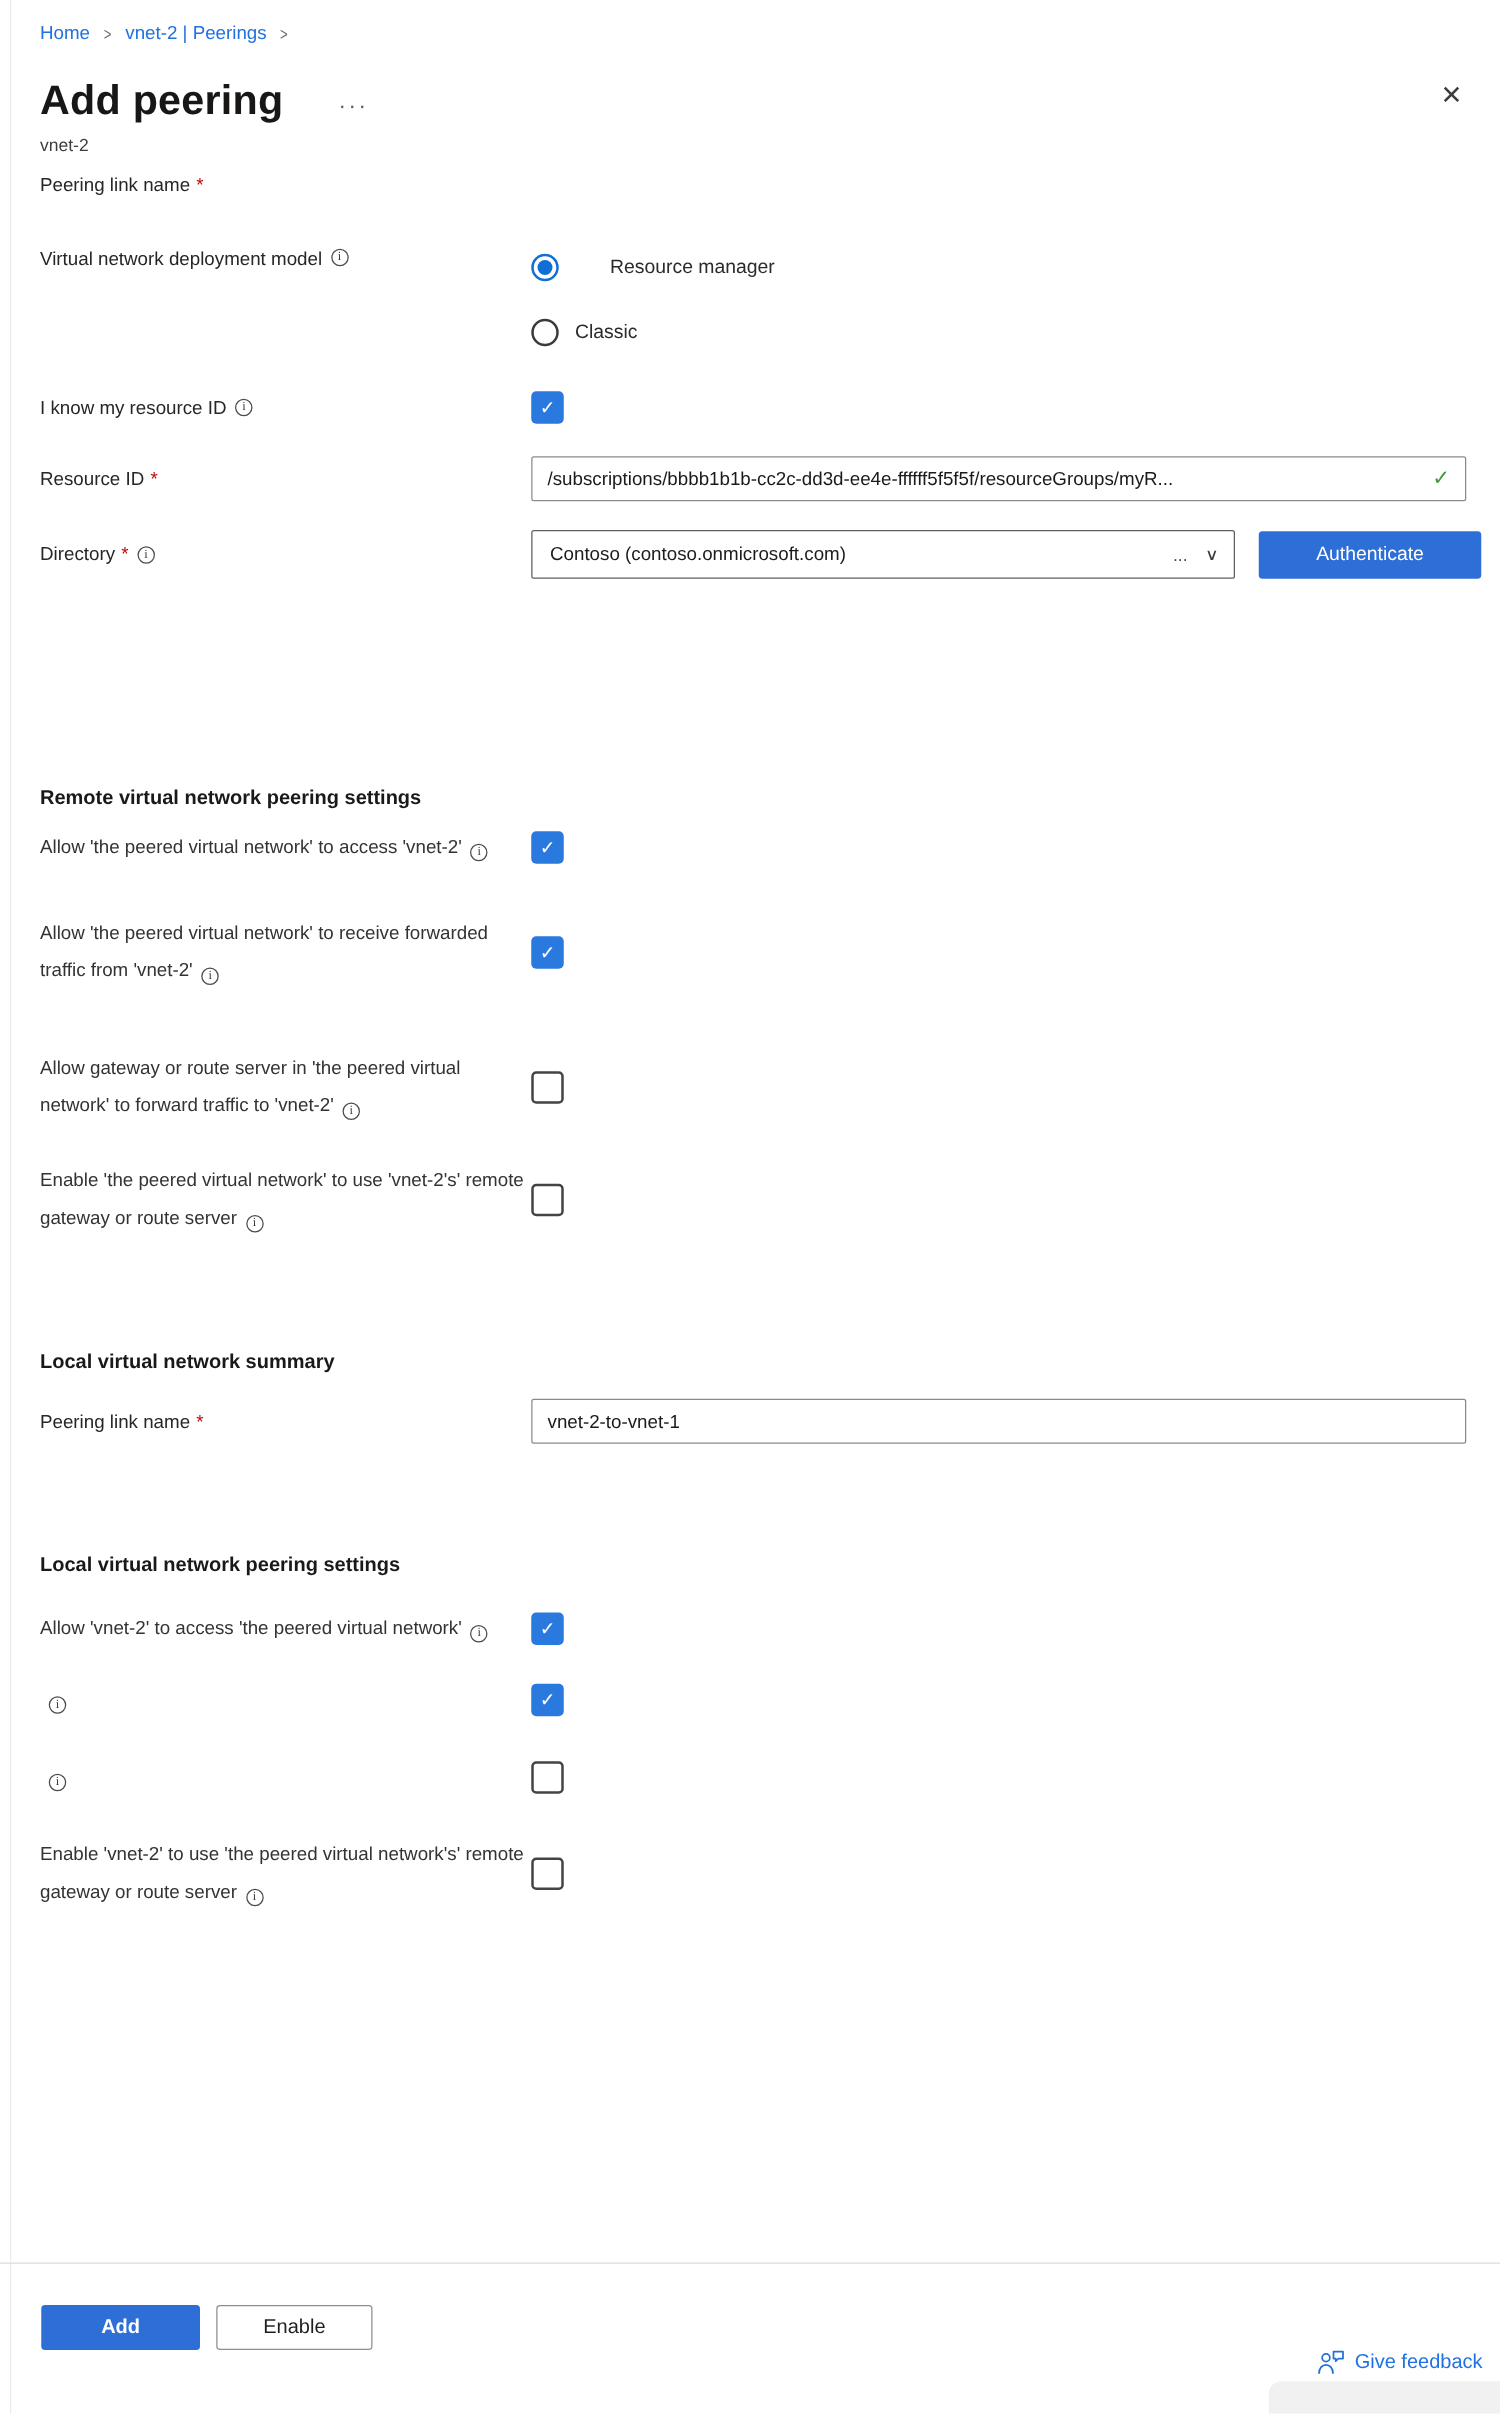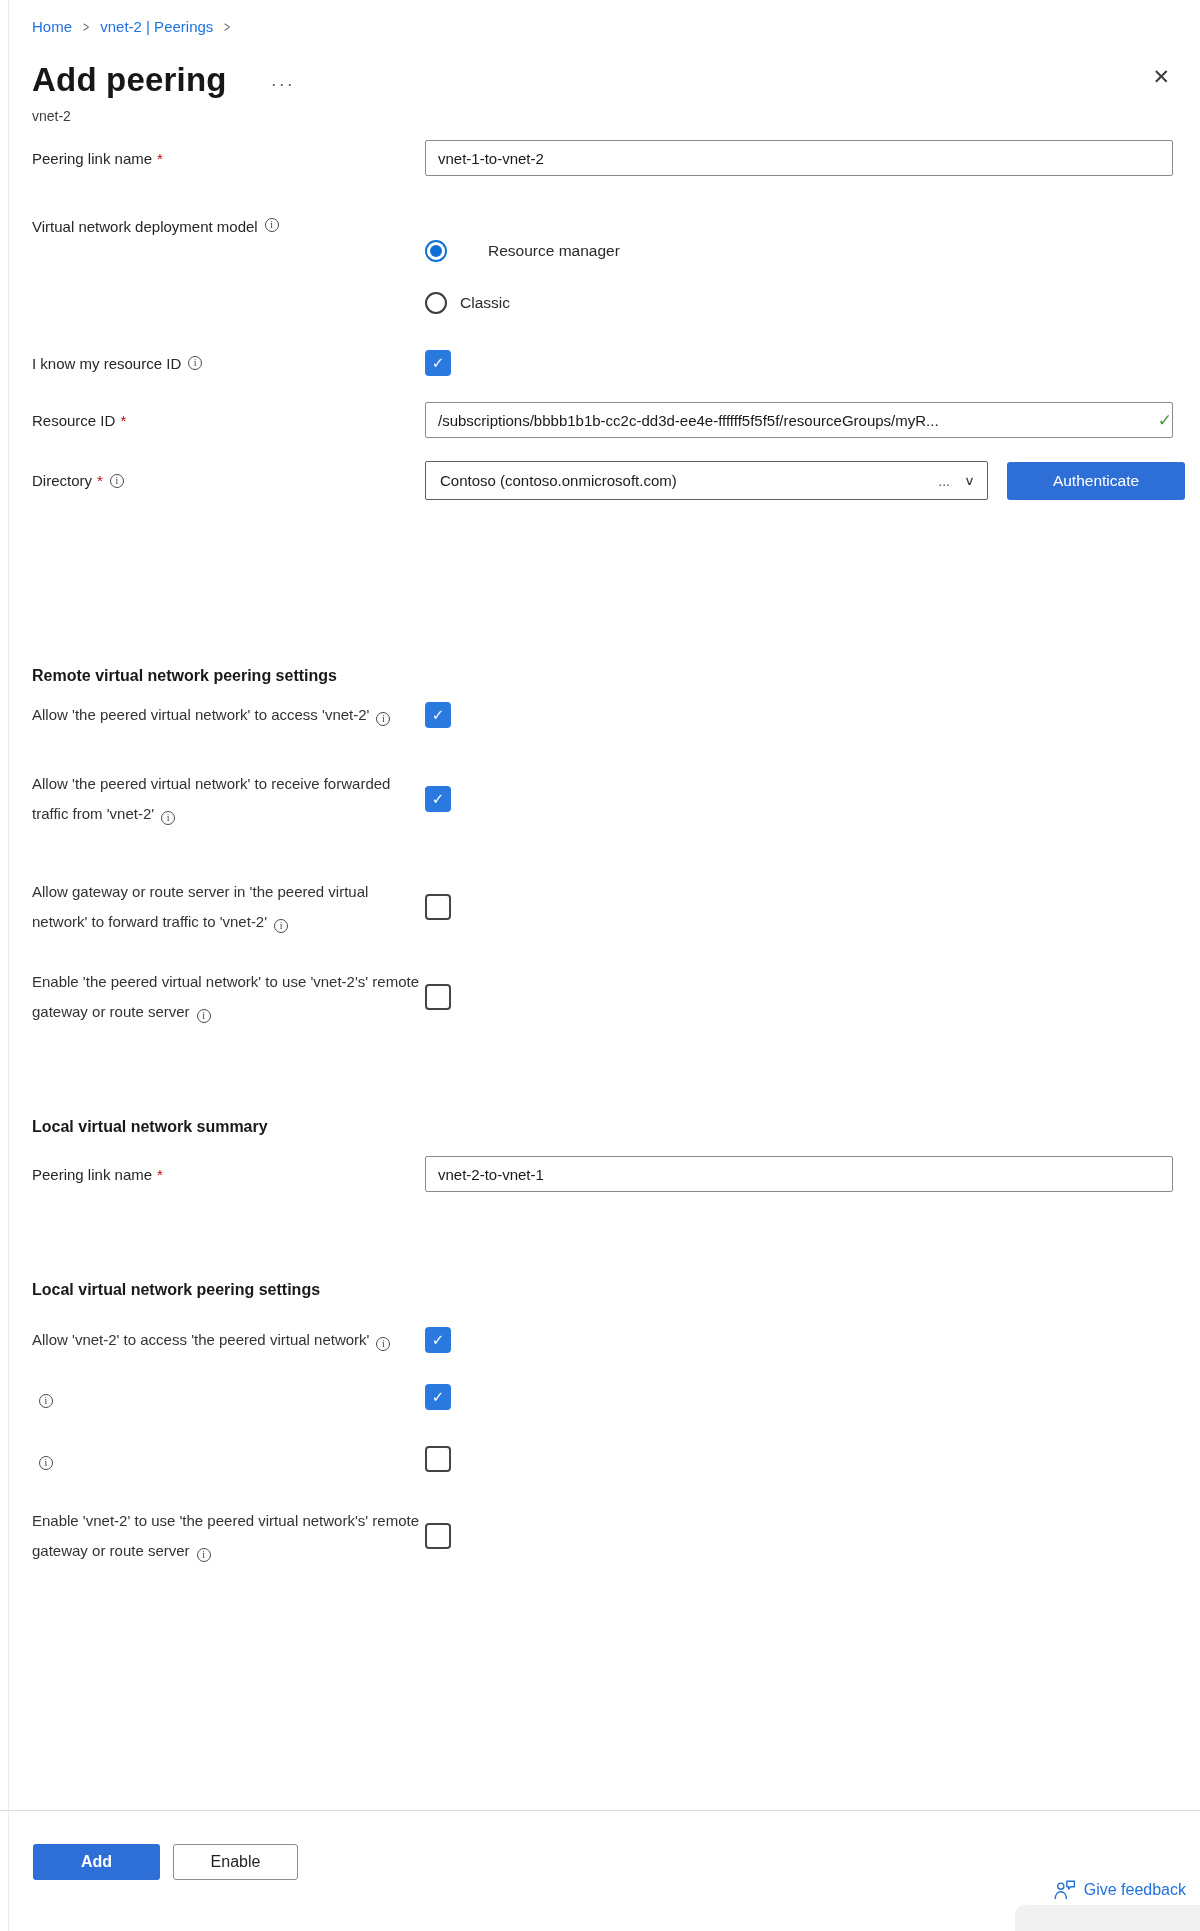--- a/index.html
+++ b/index.html
@@ -52,27 +52,27 @@
   .row-local-name { margin-top: 19px; align-items: center; }
 
   .text-input {
     width: 748px; height: 36px; border: 1px solid #8a8a8a; border-radius: 2px;
     font-size: 15px; color: #1b1a19; padding: 0 12px; background: #fff;
     font-family: "Liberation Sans", "DejaVu Sans", sans-serif;
   }
   .value-box {
     width: 748px; height: 36px; border: 1px solid #8a8a8a; border-radius: 2px;
     display: flex; align-items: center; justify-content: space-between;
-    padding: 0 0 0 12px; font-size: 15px; color: #1b1a19; background: #fff;
+    padding: 0 12px 0 12px; font-size: 15px; color: #1b1a19; background: #fff;
   }
   .valid-check { color: #3f9e38; font-size: 17px; font-weight: 700; }
 
   
   .radio-option { display: flex; align-items: center; gap: 13px; cursor: pointer; }
-  .radio-opt-1 { margin-top: 28px; gap: 41px; }
+  .radio-opt-1 { margin-top: 10px; gap: 41px; }
   .radio-opt-2 { margin-top: 30px; }
   .radio { width: 22px; height: 22px; border-radius: 50%; position: relative; flex: none; }
   .radio.selected { border: 2px solid var(--radio-blue, #0f6fd6); }
   .radio.selected::after { content: ""; position: absolute; inset: 3px; border-radius: 50%; background: var(--radio-blue, #0f6fd6); }
   .radio.unselected { border: 2px solid #3c3b3a; }
   .radio-label { font-size: 15.5px; color: #2c2b2a; }
 
   
   .checkbox {
     width: 26px; height: 26px; border-radius: 4px; flex: none; cursor: pointer;
@@ -159,23 +159,20 @@
   </div>
   <span class="close-btn">✕</span>
   <div class="subtitle">vnet-2</div>
 
 
   <div class="form-row row-peering-name">
     <div class="label-col">
       <span>Peering link name</span>
       <span class="req">*</span>
     </div>
-    <div class="field-col">
-      <input class="text-input" type="text" value="vnet-1-to-vnet-2" style="">
-    </div>
   </div>
 
   <div class="form-row row-deploy-model">
     <div class="label-col">
       <span>Virtual network deployment model</span>
       <span class="info-icon">
           <span>i</span>
         </span>
     </div>
     <div class="field-col">

